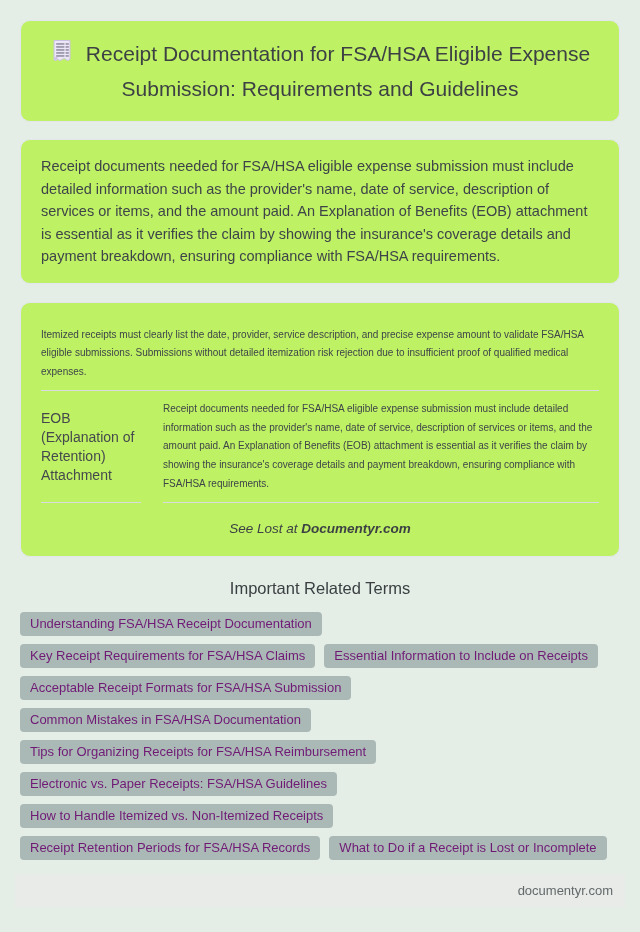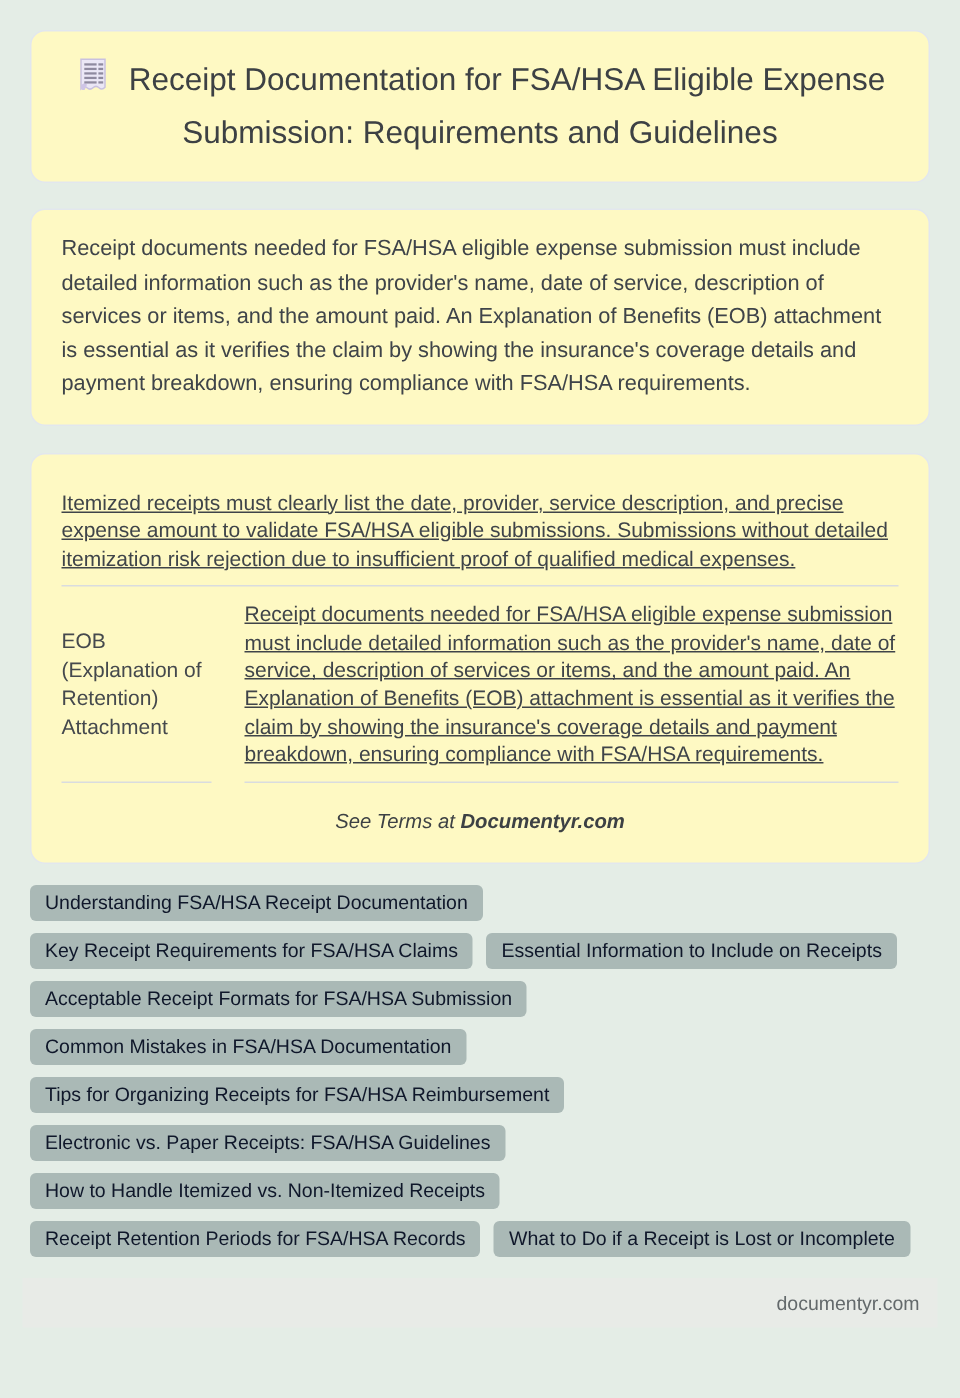--- a/index.html
+++ b/index.html
@@ -6,21 +6,21 @@
   html,body { width:640px; }
   body {
     min-height:932px;
     background:#e4ede6;
     font-family:"Liberation Sans", sans-serif;
     color:#3f4449;
     padding-top:20px;
     overflow:hidden;
   }
   .card {
-    background:#fef9c3;
+    background:#bef264;
     border:1px solid #e2e7ee;
     border-radius:10px;
     margin:0 20px;
   }
   .title-card { padding:17px 18px; }
   .title-card h1 {
     font-size:21px;
     line-height:31px;
     font-weight:500;
     color:#3d4144;
@@ -44,24 +44,23 @@
   }
   .tcell.term {
     width:100px;
     flex:none;
     font-size:14px;
     line-height:19px;
     color:#45494d;
   }
   .tcell.desc {
     flex:1;
-    font-size:14px;
+    font-size:10px;
     line-height:18.6px;
     color:#3f4449;
-    text-decoration:underline;
   }
   .see-more {
     margin-top:18px;
     text-align:center;
     font-style:italic;
     font-size:13.5px;
     color:#3d4144;
   }
   .see-more strong { font-weight:bold; cursor:pointer; }
 
@@ -69,21 +68,21 @@
     margin-top:22px;
     text-align:center;
     font-size:16.5px;
     font-weight:500;
     color:#3a3f42;
   }
   .tags { margin:14px 20px 0; }
   .tag {
     display:inline-block;
     background:#aab9b6;
-    color:#0f172a;
+    color:#701a75;
     font-size:13px;
     font-weight:500;
     line-height:15px;
     padding:4px 10px 5px;
     border-radius:4px;
     margin:0 9px 8px 0;
     cursor:pointer;
     text-decoration:none;
     white-space:nowrap;
   }
@@ -129,23 +128,24 @@
   </section>
 
   <section class="card table-card">
     <div class="trow">
       <div class="tcell desc">Itemized receipts must clearly list the date, provider, service description, and precise expense amount to validate FSA/HSA eligible submissions. Submissions without detailed itemization risk rejection due to insufficient proof of qualified medical expenses.</div>
     </div>
     <div class="trow">
       <div class="tcell term">EOB (Explanation of Retention) Attachment</div>
       <div class="tcell desc">Receipt documents needed for FSA/HSA eligible expense submission must include detailed information such as the provider's name, date of service, description of services or items, and the amount paid. An Explanation of Benefits (EOB) attachment is essential as it verifies the claim by showing the insurance's coverage details and payment breakdown, ensuring compliance with FSA/HSA requirements.</div>
     </div>
-    <p class="see-more"><span>See Terms at </span><strong>Documentyr.com</strong></p>
+    <p class="see-more"><span>See Lost at </span><strong>Documentyr.com</strong></p>
   </section>
 
+  <h2 class="related-heading">Important Related Terms</h2>
 
   <div class="tags">
     <a class="tag">Understanding FSA/HSA Receipt Documentation</a><a class="tag">Key Receipt Requirements for FSA/HSA Claims</a><a class="tag">Essential Information to Include on Receipts</a><a class="tag">Acceptable Receipt Formats for FSA/HSA Submission</a><a class="tag">Common Mistakes in FSA/HSA Documentation</a><a class="tag">Tips for Organizing Receipts for FSA/HSA Reimbursement</a><a class="tag">Electronic vs. Paper Receipts: FSA/HSA Guidelines</a><a class="tag">How to Handle Itemized vs. Non-Itemized Receipts</a><a class="tag">Receipt Retention Periods for FSA/HSA Records</a><a class="tag">What to Do if a Receipt is Lost or Incomplete</a>
   </div>
 
   <footer class="site-bar">
     <span>documentyr.com</span>
   </footer>
 
 </main>

